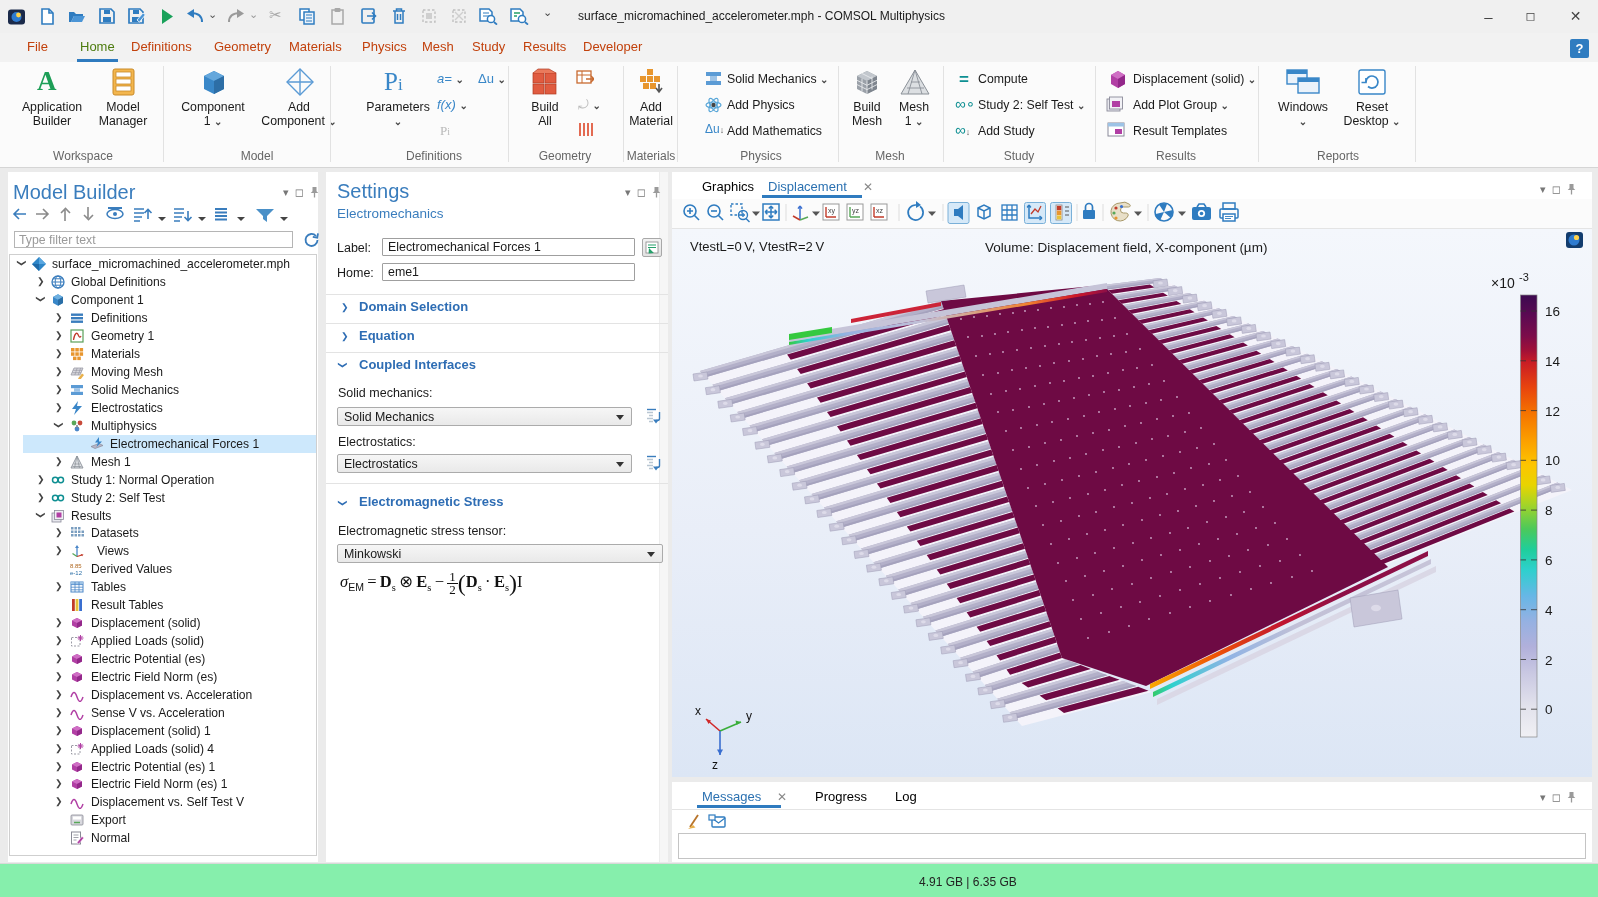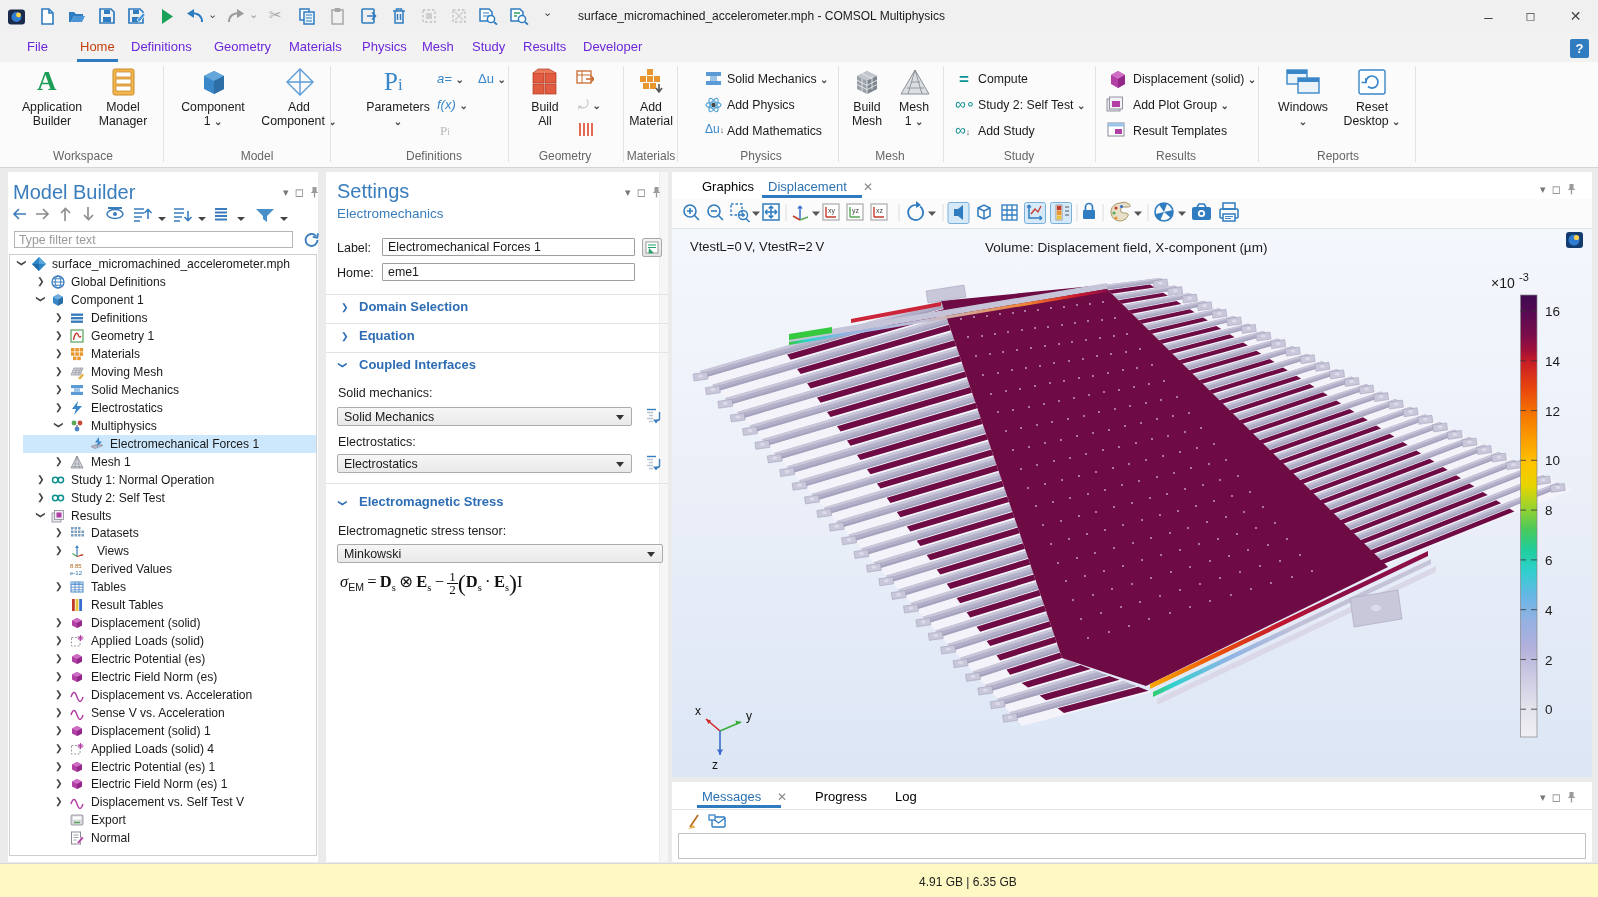--- a/index.html
+++ b/index.html
@@ -1,20 +1,20 @@
 <!DOCTYPE html>
 <html><head><meta charset="utf-8"><title>COMSOL</title><style>
 *{margin:0;padding:0;box-sizing:border-box}
 html,body{width:1598px;height:897px;overflow:hidden}
 body{font-family:"Liberation Sans",sans-serif;font-size:12.5px;color:#1a1a1a;background:#ebebeb;position:relative}
 .abs{position:absolute}
 .titlebar{position:absolute;left:0;top:0;width:1598px;height:33px;background:#f0f0f0}
 .menubar{position:absolute;left:0;top:33px;width:1598px;height:29px;background:#f2f2f2}
-.menubar .mi{position:absolute;top:6px;font-size:13px;color:#6d28d9}
-.menubar .mi.act{color:#c2410c}
+.menubar .mi{position:absolute;top:6px;font-size:13px;color:#c2410c}
+.menubar .mi.act{color:#4d7c0f}
 .ribbon{position:absolute;left:0;top:62px;width:1598px;height:106px;background:#fbfbfb;border-bottom:1px solid #d5d5d5}
 .rsep{position:absolute;top:4px;width:1px;height:96px;background:#e2e2e2}
 .rlabel{position:absolute;top:87px;font-size:12px;color:#666;text-align:center;width:120px}
 .rbig{position:absolute;text-align:center;width:86px;font-size:12.3px;line-height:13.5px;color:#1a1a1a}
 .rrow{position:absolute;font-size:12.3px;color:#1a1a1a;white-space:nowrap}
 .car{color:#444;font-size:10px;font-weight:bold}
 .panel{position:absolute;background:#fff}
 .ptitle{color:#3a7dbd;font-size:20px}
 .phicons{position:absolute;color:#777;font-size:11px}
 .tree{position:absolute;left:9px;top:254px;width:308px;height:602px;border:1px solid #cfcfcf;background:#fff;overflow:hidden}
@@ -25,21 +25,21 @@
 .flt{position:absolute;width:284px;height:17px;border:1px solid #b5b5b5;background:#fff;color:#9a9a9a;font-size:12.3px;padding:1px 4px}
 .shead{color:#2e6db4;font-size:13px;font-weight:bold}
 .schev{color:#2e6db4;font-size:9px}
 .sdiv{position:absolute;left:326px;width:342px;height:1px;background:#e3e3e3}
 .inp{position:absolute;height:18px;border:1px solid #9f9f9f;background:#fff;font-size:12.4px;padding:1px 5px;border-radius:1px}
 .dd{position:absolute;height:19px;border:1px solid #ababab;border-radius:2px;background:linear-gradient(#f6f6f6,#e9e9e9);font-size:12.4px;padding:2px 6px}
 .dd .dar{position:absolute;right:7px;top:7px;width:0;height:0;border-left:4.5px solid transparent;border-right:4.5px solid transparent;border-top:5px solid #333}
 .gtb{position:absolute;left:672px;top:199px;width:920px;height:30px;background:#fbfbfb;border-bottom:1px solid #e4e4e4}
 .tabbar{position:absolute;font-size:13px;color:#000000}
 .tabact{color:#2b71b1}
-.statusbar{position:absolute;left:0;top:863px;width:1598px;height:34px;background:#fef9c3;border-top:1px solid #d9d9d9}
+.statusbar{position:absolute;left:0;top:863px;width:1598px;height:34px;background:#86efac;border-top:1px solid #d9d9d9}
 .wb{position:absolute;top:0;width:43px;height:33px;color:#444;text-align:center;font-size:15px;line-height:33px}
 </style></head><body>
 <div class="titlebar">
 <svg class="abs" style="left:8px;top:9px" width="17" height="16">
       <rect width="17" height="15" y="0.5" rx="3" fill="#1b2a4a"></rect>
       <circle cx="8.5" cy="8" r="5" fill="#2e7bd0"></circle>
       <circle cx="10.5" cy="6" r="2.4" fill="#ffd24a"></circle>
     </svg>
 <svg class="abs" style="left:39px;top:8px" width="16" height="17">
       <path d="M3 1h7l4 4v11H3z" fill="#fff" stroke="#2f7cc0" stroke-width="1.6"></path>

